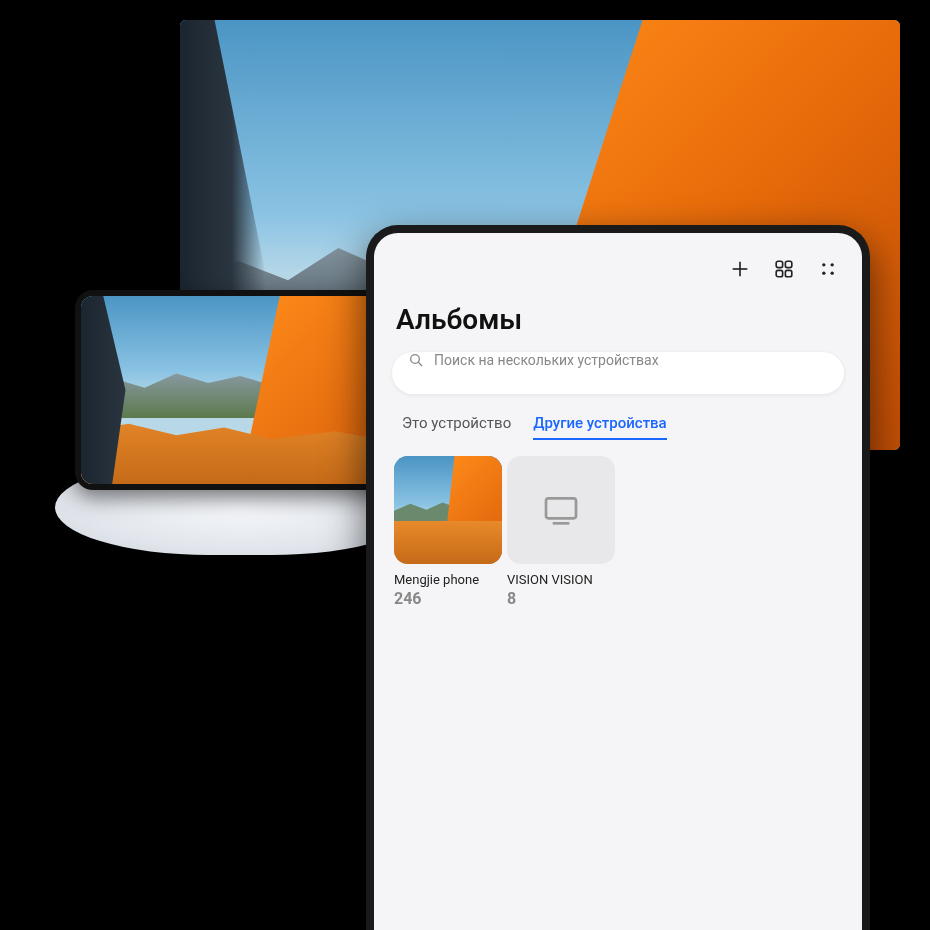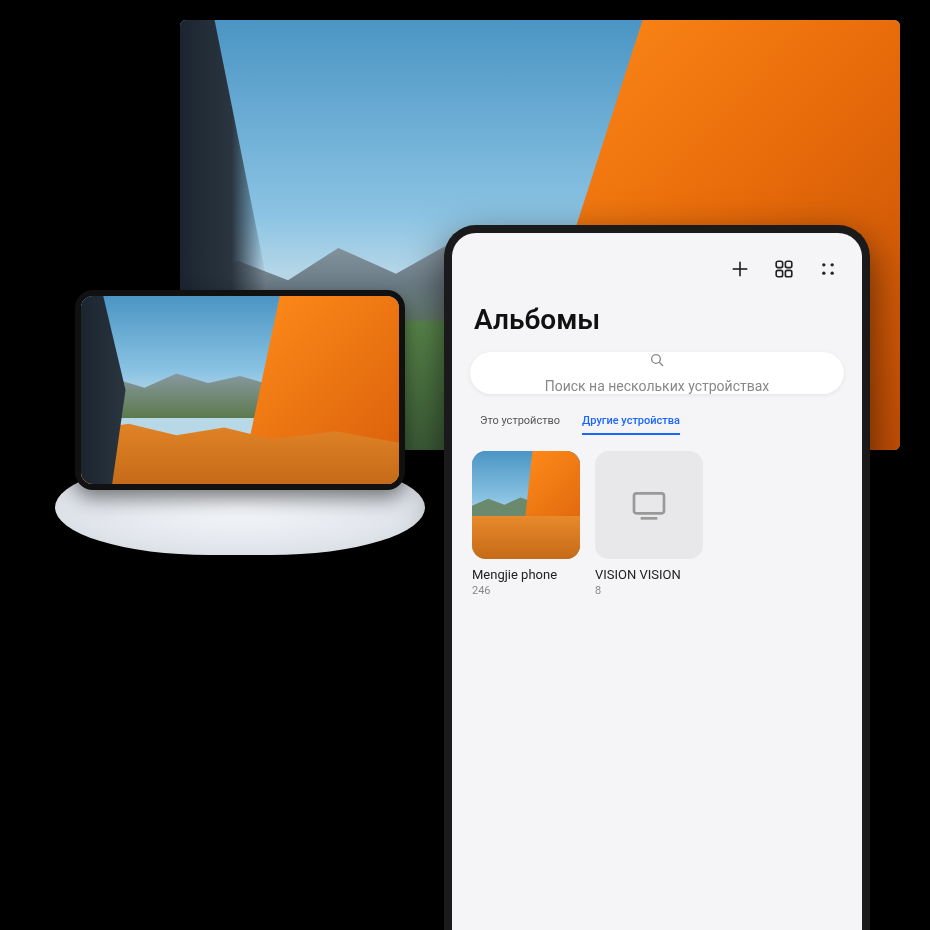--- a/index.html
+++ b/index.html
@@ -85,21 +85,21 @@
   .phone-horiz .leftdark {
     position:absolute; left:0; top:0; bottom:0; width:14%;
     background: linear-gradient(90deg,#1a2530,#2a3540);
     clip-path: polygon(0 0,50% 0,100% 50%,70% 100%,0 100%);
   }
 
   
   .phone-main {
     position:absolute;
     right:60px; top:225px;
-    width:426px; height:705px;
+    width:504px; height:705px;
     background:#1a1a1a;
     border-radius:32px 32px 0 0;
     padding:8px 8px 0 8px;
     box-shadow: 0 15px 40px rgba(0,0,0,0.6);
   }
   .phone-main .screen {
     width:100%; height:100%;
     background:#f5f5f7;
     border-radius:24px 24px 0 0;
     overflow:hidden;
@@ -121,51 +121,50 @@
     font-weight:600;
     color:#111;
     padding:4px 4px 16px 4px;
   }
 
   .search-bar {
     background:#fff;
     border-radius:22px;
     height:42px;
     display:flex;
-    align-items:center;
+    align-items:flex-start;
     padding:0 16px;
     gap:10px;
     box-shadow:0 1px 4px rgba(0,0,0,0.08);
     margin-bottom:20px;
     cursor:text;
-    flex-direction:column;
   }
   .search-bar .placeholder { color:#888; font-size:14px; }
 
   .tabs {
     display:flex;
     gap:22px;
     padding:0 10px 16px 10px;
   }
   .tab {
-    font-size:11px;
+    font-size:15px;
     color:#555;
     padding-bottom:6px;
     cursor:pointer;
   }
   .tab.active {
     color:#1a66ff;
     font-weight:500;
     border-bottom:2.5px solid #1a66ff;
     text-align:right;
   }
 
   .devices-grid {
     display:flex;
-    gap:15px;
+    gap:5px;
     padding:0 2px;
   }
   .device-card { width:108px; }
   .device-thumb {
     width:108px; height:108px;
     border-radius:14px;
     overflow:hidden;
     position:relative;
     cursor:pointer;
     background:#e8e8ea;
@@ -175,21 +174,21 @@
   }
   .device-thumb.photo {
     background: linear-gradient(180deg,#4b95c4 0%,#7bb9df 30%,#6ea177 48%,#d97a1f 70%,#e88a2a 100%);
   }
   .device-thumb.photo .sky{position:absolute;inset:0;background:linear-gradient(180deg,#4b95c4,#8ac3e3 45%,#b8d8e8 58%);}
   .device-thumb.photo .tent{position:absolute;right:0;top:0;bottom:0;width:55%;background:linear-gradient(135deg,#ff8c1a,#d95e0a);clip-path:polygon(20% 0,100% 0,100% 100%,0 100%);}
   .device-thumb.photo .mtn{position:absolute;left:0;right:0;top:42%;height:22%;background:#6b8a6d;clip-path:polygon(0 40%,15% 10%,30% 35%,45% 5%,60% 30%,75% 15%,90% 35%,100% 25%,100% 100%,0 100%);}
   .device-thumb.photo .fg{position:absolute;left:0;right:0;bottom:0;height:40%;background:linear-gradient(180deg,#e88a2a,#c56a18);}
 
   .device-name { font-size:13px; color:#222; margin-top:8px; white-space:nowrap; overflow:hidden; text-overflow:ellipsis; }
-  .device-count { font-size:11px; color:#888; margin-top:2px; }
+  .device-count { font-size:16px; color:#888; margin-top:2px;font-weight:bold; }
 
   svg { display:block; }
 </style>
 </head>
 <body>
 
 <div class="tv">
   <div class="sky"></div>
   <div class="mountains"></div>
   <div class="grass"></div>

